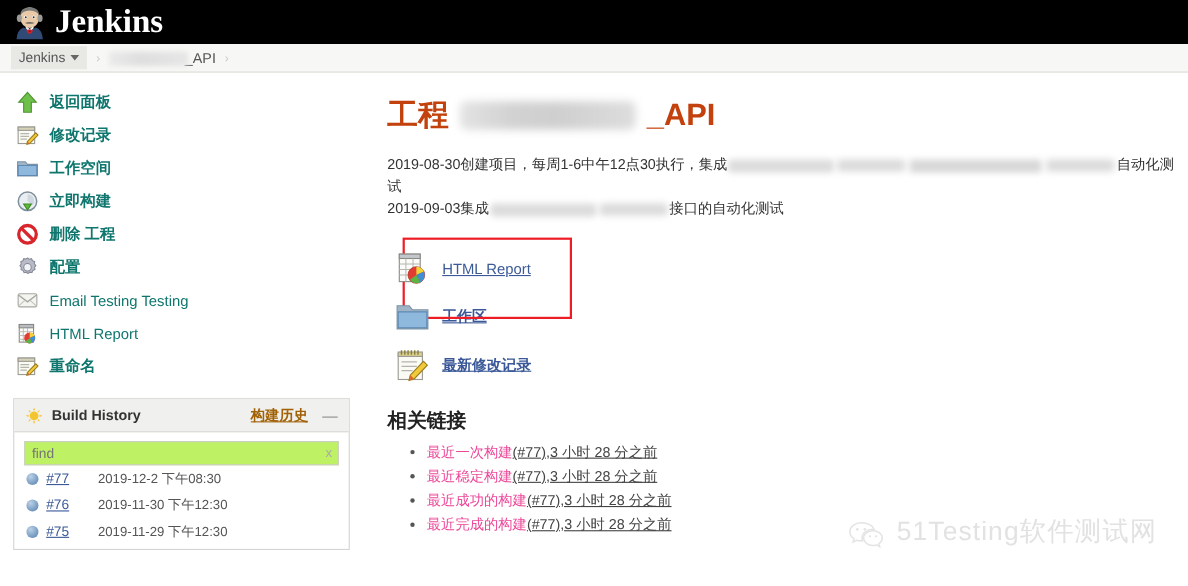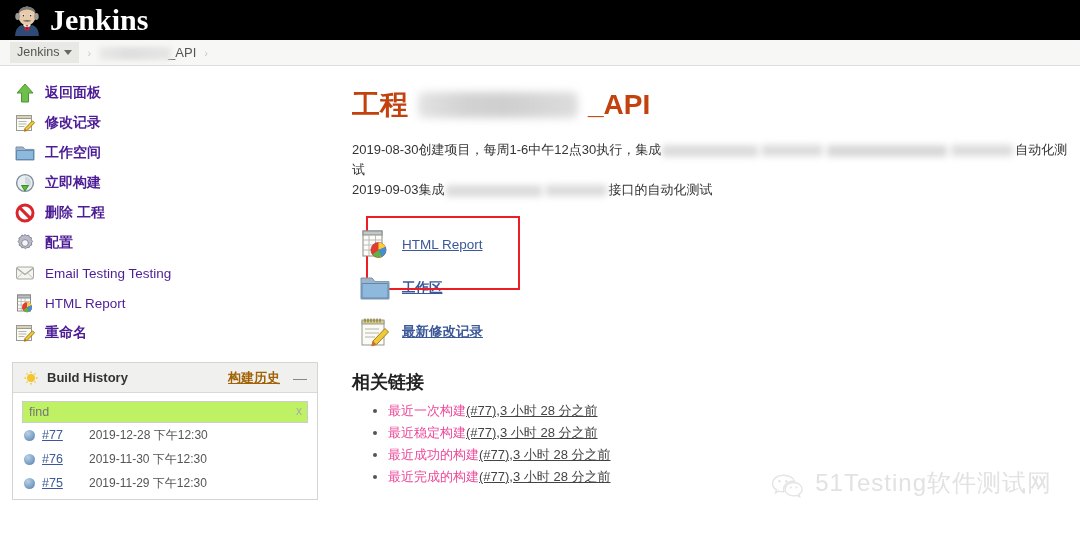--- a/index.html
+++ b/index.html
@@ -50,21 +50,21 @@
 
   
   #page { display:flex; height:467px; }
   #sidebar { width:330px; padding:12px 0 0 0; flex-shrink:0; }
   #main { flex:1; padding:20px 0 0 22px; position:relative; }
 
   
   .task {
     display:flex; align-items:center; height:30px; padding-left:14px; gap:9px;
   }
-  .task-label { font-size:13.5px; color:#4c1d95; }
+  .task-label { font-size:13.5px; color:#0f766e; }
   .task-label.cn { font-weight:bold; font-size:14px; }
   .icn { width:22px; height:22px; position:relative; flex-shrink:0; }
 
   
   #bh {
     margin:14px 12px 0 12px; border:1px solid #d4d4d0; background:#fff;
   }
   #bh-head {
     background:#f0f0ee; border-bottom:1px solid #d9d9d5;
     height:30px; display:flex; align-items:center; padding:0 10px; gap:8px;
@@ -304,21 +304,21 @@
       </div>
       <div id="bh-body">
         <div id="find-wrap">
           <input id="find" type="text" placeholder="find" style="">
           <span id="find-x">x</span>
         </div>
 
         <div class="brow">
           <span class="ball"></span>
           <span class="bnum">#77</span>
-          <span class="bdate">2019-12-28 下午12:30</span>
+          <span class="bdate">2019-12-2 下午08:30</span>
         </div>
         <div class="brow">
           <span class="ball"></span>
           <span class="bnum">#76</span>
           <span class="bdate">2019-11-30 下午12:30</span>
         </div>
         <div class="brow">
           <span class="ball"></span>
           <span class="bnum">#75</span>
           <span class="bdate">2019-11-29 下午12:30</span>

